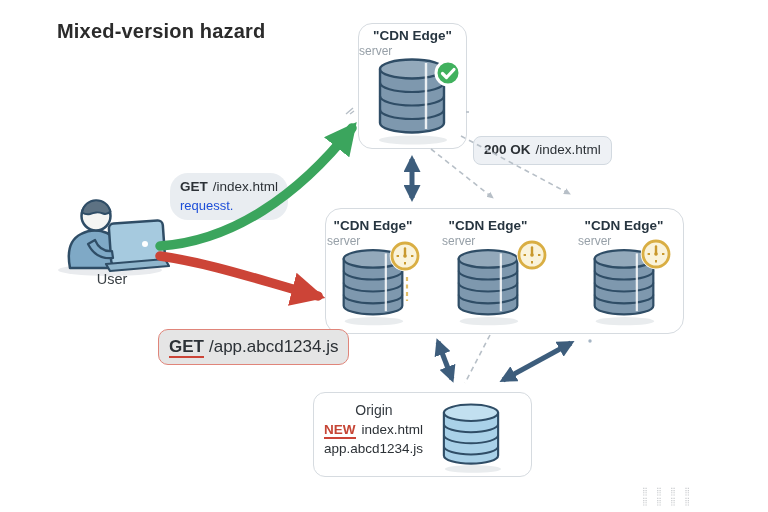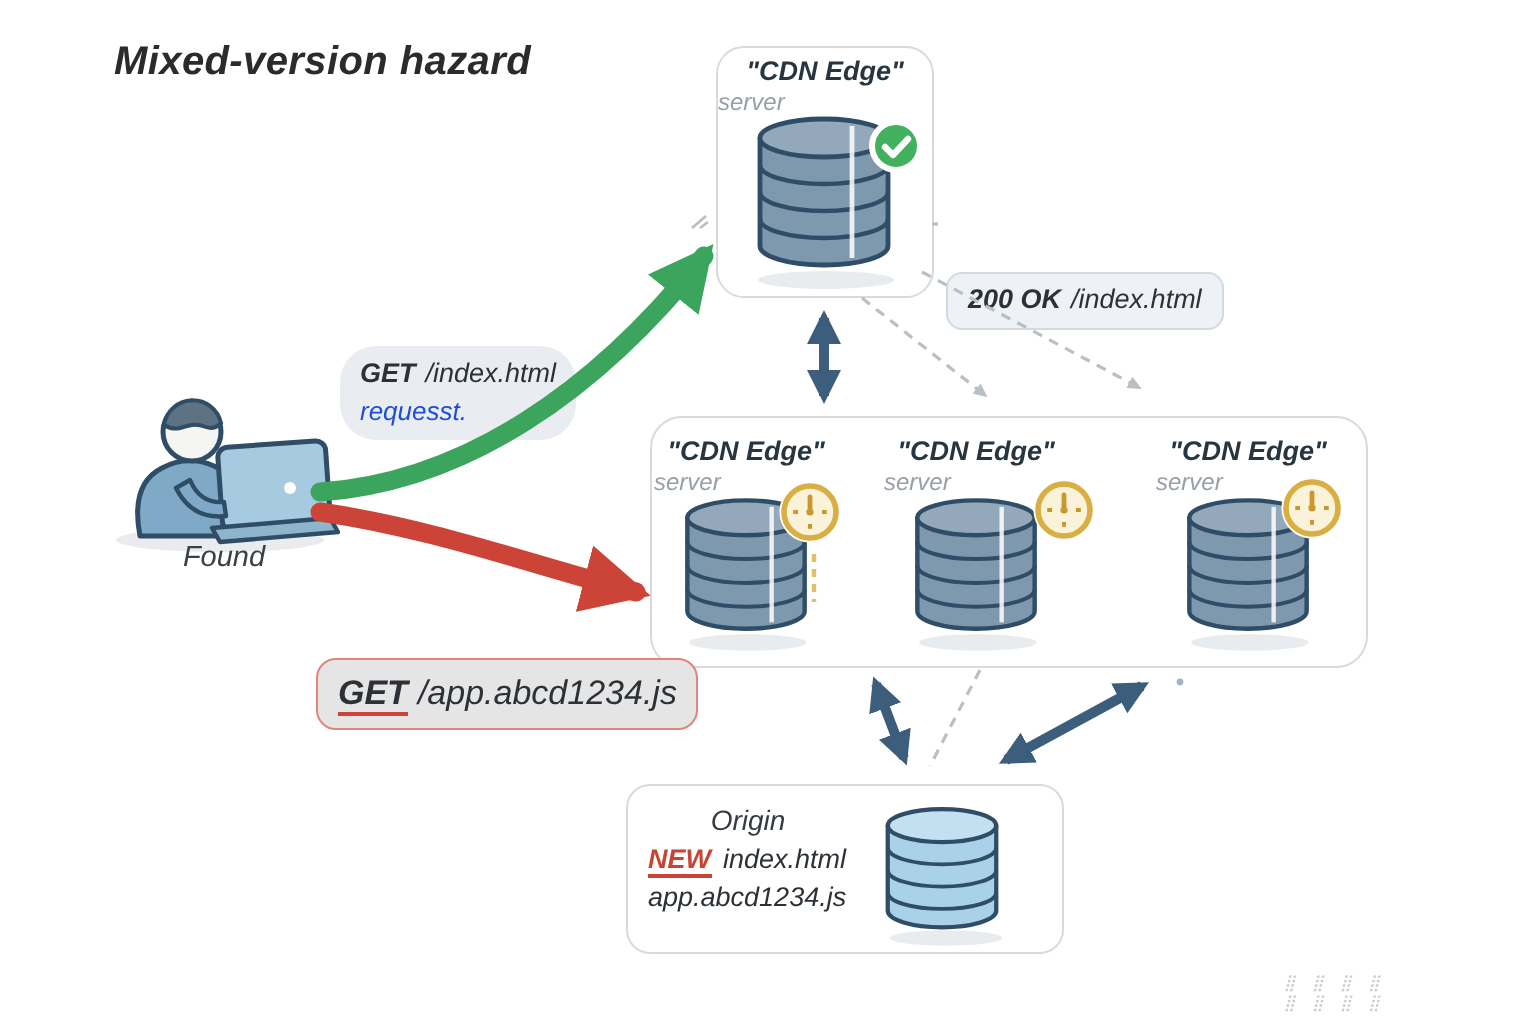--- a/index.html
+++ b/index.html
@@ -1,17 +1,17 @@
 <!DOCTYPE html>
 <html style="--green: #3ba55d; --red: #cc4437; --red-text: #c64535; --navy: #3d5d7c; --outline: #2f4d66; --slate: #7e98ae; --slate-top: #93a9bb; --blue-light: #a9d1e8; --blue-light-top: #c2e0f0; --gold: #d9ae43; --gold-fill: #faf3da; --gold-hand: #c9992e; --dash-gray: #b7bfc7; --box-border: #d6dbe0; --chip-bg: #e9edf1; --text-dark: #2c3136; --text-gray: #97a0a8;"><head>
 <meta charset="utf-8">
 <style>
   html,body{margin:0;padding:0;background:#fff;}
   #stage{position:relative;width:696px;height:512px;background:#ffffff;overflow:hidden;
-         font-family:"Liberation Sans",sans-serif;font-style:italic;}
+         font-family:"Liberation Sans",sans-serif;}
   .title{position:absolute;left:57px;top:20px;font-size:20px;font-weight:700;color:#2b2b2b;letter-spacing:.2px;}
   .node{position:absolute;background:#fff;border:1.5px solid var(--box-border);border-radius:14px;z-index:2;}
   .name{font-weight:700;font-size:13.5px;color:#273540;text-align:center;position:absolute;left:0;right:0;top:4px;}
   .role{font-size:12px;color:var(--text-gray);text-align:left;position:absolute;left:0;right:0;top:20px;}
   .cyl{position:absolute;}
   .badge{position:absolute;z-index:3;}
   .chip{position:absolute;z-index:3;border-radius:10px;font-size:13.5px;color:var(--text-dark);line-height:1.4;padding:5px 10px;margin-top:38px;}
   #chip-get-ok{left:170px;top:135px;background:var(--chip-bg);border-radius:18px;}
   #chip-200{left:473px;top:98px;background:#eef1f5;border:1px solid #d2d9e0;border-radius:8px;padding:4px 10px;}
   #chip-404{left:158px;top:291px;background:#e5e5e5;border:1.5px solid #e0857a;font-size:17px;}
@@ -42,21 +42,21 @@
   <svg id="user-svg" width="118" height="84" viewBox="0 0 118 84">
     <ellipse cx="58" cy="76" rx="52" ry="6" fill="#e9ebee"></ellipse>
     <path d="M18,74 q-5,-26 11,-34 q13,-7 26,-1 q7,3 9,11 l3,24 z" style="fill:#7fa9c6;stroke:var(--outline)" stroke-width="2.5" stroke-linejoin="round"></path>
     <circle cx="44" cy="22" r="14.5" style="fill:#f5f5f3;stroke:var(--outline)" stroke-width="2.5"></circle>
     <path d="M30,18.5 a14.5,14.5 0 0 1 28.5,-1 q-3.5,3.5 -7.5,2 q-4,-1.5 -7,-1 q-3,.5 -6,1.5 q-4,1 -8,-1.5 z" style="fill:#5d7283;stroke:var(--outline)" stroke-width="2"></path>
     <rect x="58" y="28" width="54" height="42" rx="5" transform="rotate(-4 85 49)" style="fill:#a6cadf;stroke:var(--outline)" stroke-width="2.5"></rect>
     <circle cx="93" cy="50" r="3" fill="#ffffff"></circle>
     <path d="M54,70 L113,65 L117,72 L58,77 z" style="fill:#8fb5cc;stroke:var(--outline)" stroke-width="2.2" stroke-linejoin="round"></path>
     <path d="M36,50 q8,16 25,14 l-1,-7 q-12,1 -17,-11 z" style="fill:#7fa9c6;stroke:var(--outline)" stroke-width="2.2" stroke-linejoin="round"></path>
   </svg>
-  <div id="user-label">Found</div>
+  <div id="user-label">User</div>
 
   <div class="node" id="node-top">
     <div class="name">"CDN Edge"</div>
     <div class="role">server</div>
     <svg class="cyl" style="left:15px;top:31px;" width="76" viewBox="0 0 76 90">
       <ellipse cx="39" cy="85" rx="34" ry="4.5" fill="#e9ecee"></ellipse>
       <path d="M6,14 V68 a32,9.5 0 0 0 64,0 V14 z" style="fill:var(--slate);stroke:var(--outline)" stroke-width="2.4" stroke-linejoin="round"></path>
       <ellipse cx="38" cy="14" rx="32" ry="9.5" style="fill:var(--slate-top);stroke:var(--outline)" stroke-width="2.4"></ellipse>
       <path d="M6,27.5 a32,9.5 0 0 0 64,0" fill="none" style="stroke:var(--outline)" stroke-width="2.2"></path>
       <path d="M6,41 a32,9.5 0 0 0 64,0" fill="none" style="stroke:var(--outline)" stroke-width="2.2"></path>

